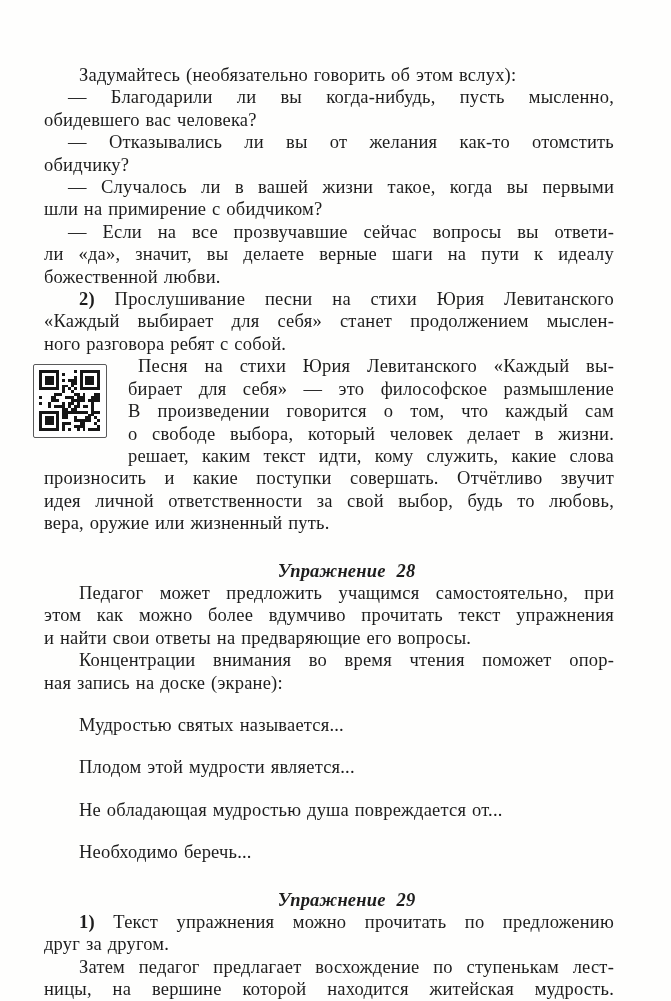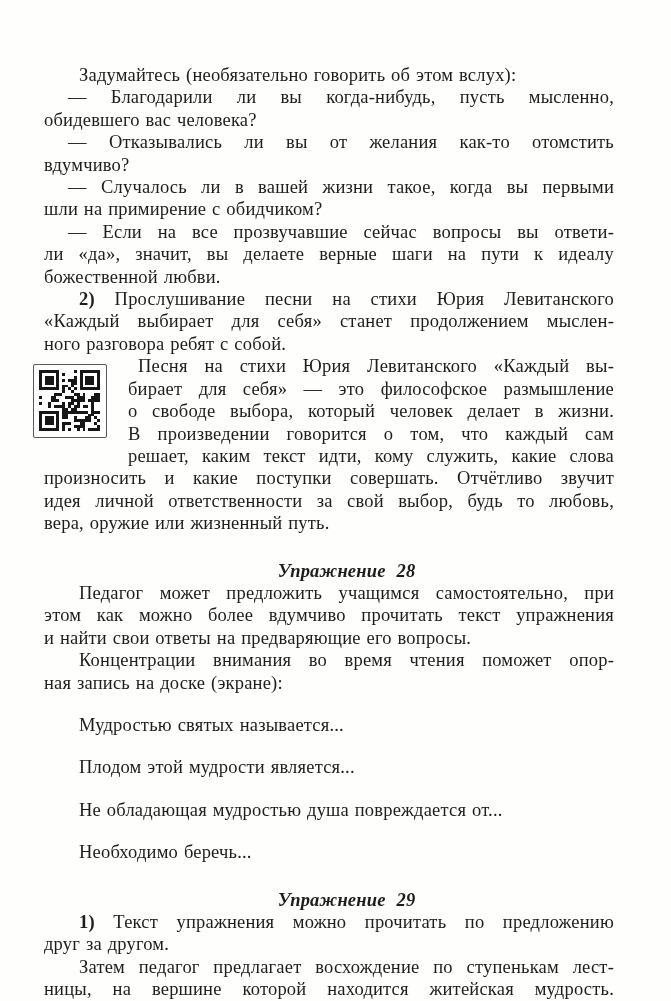--- a/index.html
+++ b/index.html
@@ -71,21 +71,21 @@
 <div id="doc">
     <div class="para">
       <div class="ln first last">Задумайтесь (необязательно говорить об этом вслух):</div>
     </div>
     <div class="para dash">
       <div class="ln first">— Благодарили ли вы когда-нибудь, пусть мысленно,</div>
       <div class="ln last">обидевшего вас человека?</div>
     </div>
     <div class="para dash">
       <div class="ln first">— Отказывались ли вы от желания как-то отомстить</div>
-      <div class="ln last">вдумчиво?</div>
+      <div class="ln last">обидчику?</div>
     </div>
     <div class="para dash">
       <div class="ln first">— Случалось ли в вашей жизни такое, когда вы первыми</div>
       <div class="ln last">шли на примирение с обидчиком?</div>
     </div>
     <div class="para dash">
       <div class="ln first">— Если на все прозвучавшие сейчас вопросы вы ответи-</div>
       <div class="ln">ли «да», значит, вы делаете верные шаги на пути к идеалу</div>
       <div class="ln last">божественной любви.</div>
     </div>
@@ -316,22 +316,22 @@
             <rect x="15" y="20" width="1" height="1" fill="#161616"></rect>
             <rect x="17" y="20" width="1" height="1" fill="#161616"></rect>
             <rect x="18" y="20" width="1" height="1" fill="#161616"></rect>
             <rect x="19" y="20" width="1" height="1" fill="#161616"></rect>
             <rect x="20" y="20" width="1" height="1" fill="#161616"></rect>
           </svg>
         </div>
       </div>
       <div class="ln first">Песня на стихи Юрия Левитанского «Каждый вы-</div>
       <div class="ln">бирает для себя» — это философское размышление</div>
+      <div class="ln">В произведении говорится о том, что каждый сам</div>
       <div class="ln">о свободе выбора, который человек делает в жизни.</div>
-      <div class="ln">В произведении говорится о том, что каждый сам</div>
       <div class="ln">решает, каким текст идти, кому служить, какие слова</div>
       <div class="ln">произносить и какие поступки совершать. Отчётливо звучит</div>
       <div class="ln">идея личной ответственности за свой выбор, будь то любовь,</div>
       <div class="ln last">вера, оружие или жизненный путь.</div>
     </div>
     <div class="gap"></div>
     <div class="heading">Упражнение 28</div>
     <div class="para">
       <div class="ln first">Педагог может предложить учащимся самостоятельно, при</div>
       <div class="ln">этом как можно более вдумчиво прочитать текст упражнения</div>

